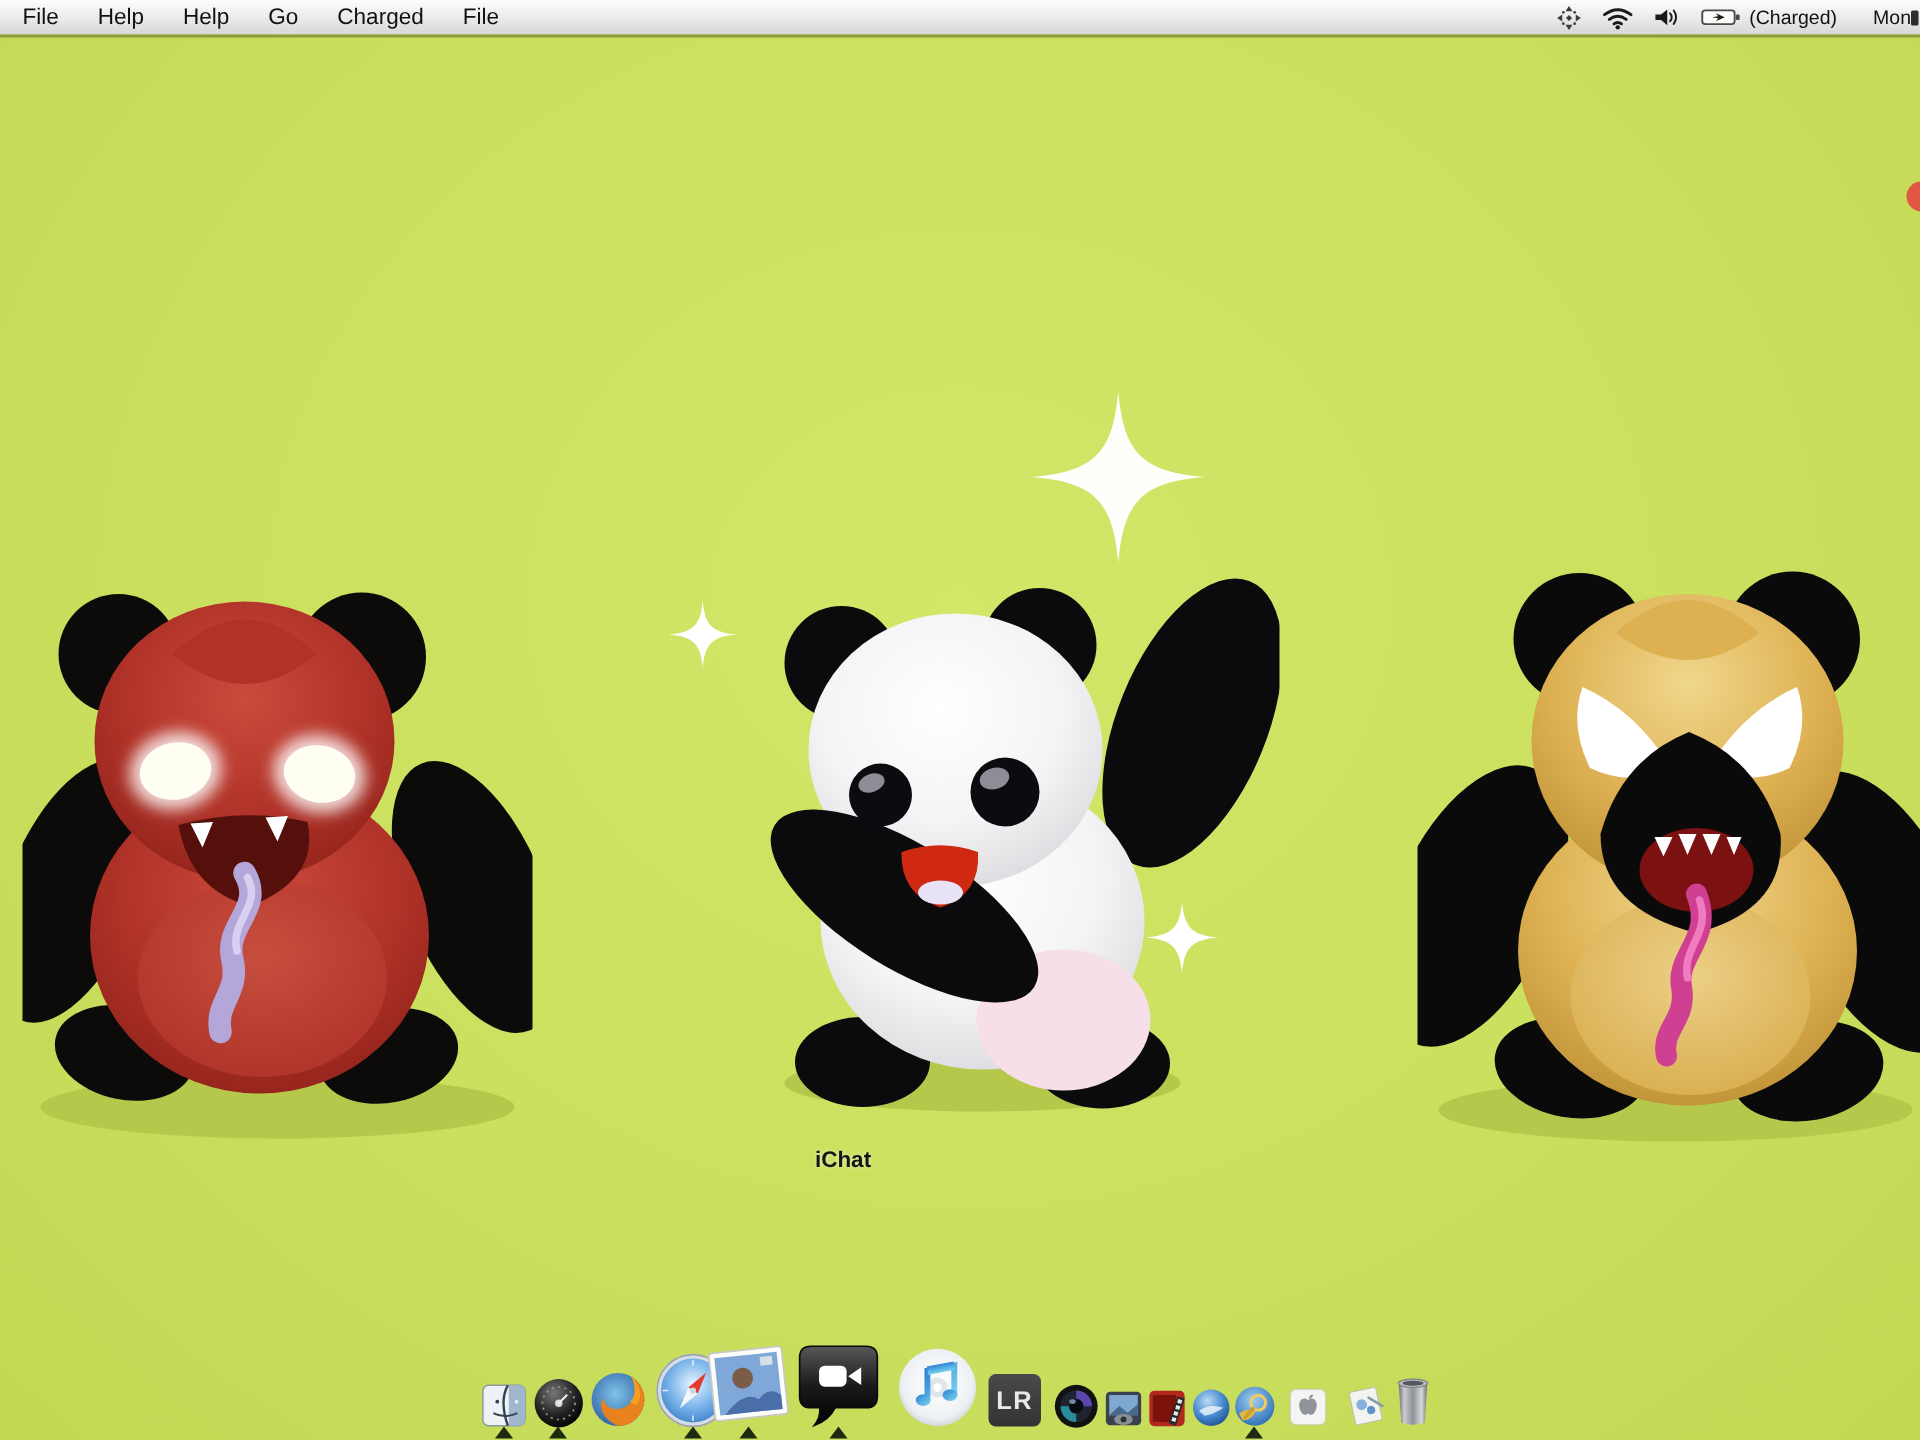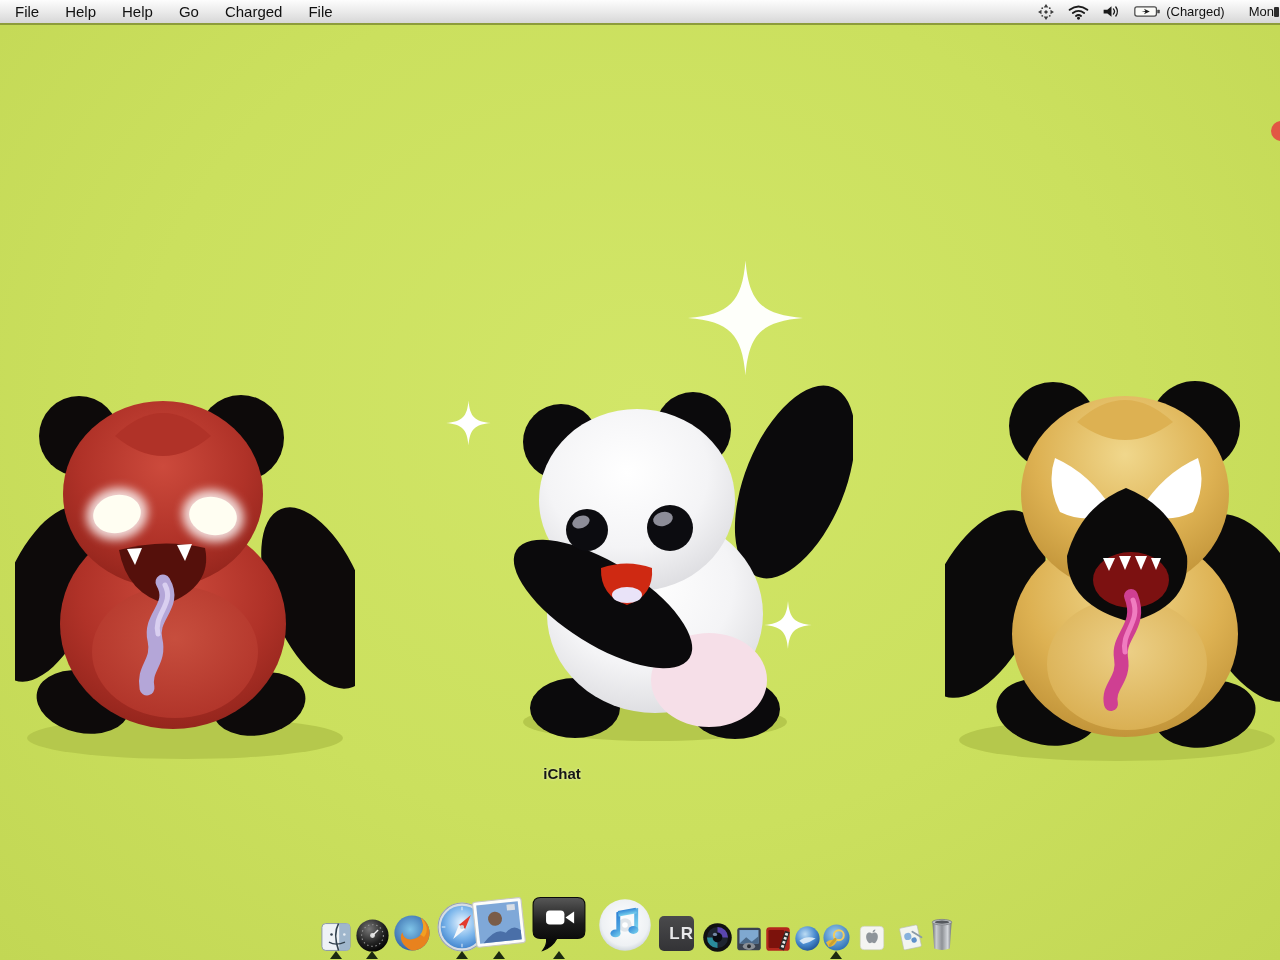--- a/index.html
+++ b/index.html
@@ -33,21 +33,21 @@
   #dock { position:absolute; left:0; bottom:0; width:1078px; height:110px; z-index:40; }
   .dock-item { position:absolute; cursor:pointer; }
   .dock-item svg { width:100%; height:100%; display:block; }
   #dock-label { position:absolute; left:524px; top:-85px; width:76px; text-align:center;
                 font-size:15px; font-weight:bold; color:#161616;
                 text-shadow:0 0 3px rgba(255,255,255,.55); }
   .run-tri { position:absolute; bottom:1px; width:0; height:0;
              border-left:6px solid transparent; border-right:6px solid transparent;
              border-bottom:8px solid #1c2a10; }
   #lightroom-box { background:linear-gradient(#4a4a4c,#333336); border-radius:5px;
-                   display:flex; align-items:center; justify-content:flex-end; }
+                   display:flex; align-items:center; justify-content:center; }
   #lightroom-box span { color:#e8e8ea; font-size:17px; font-weight:bold; letter-spacing:1px; }
 </style>
 </head>
 <body>
 
 <div id="screen">
 
   <div id="menubar">
     <div class="menu-items">
       <span class="menu-item">File</span>

